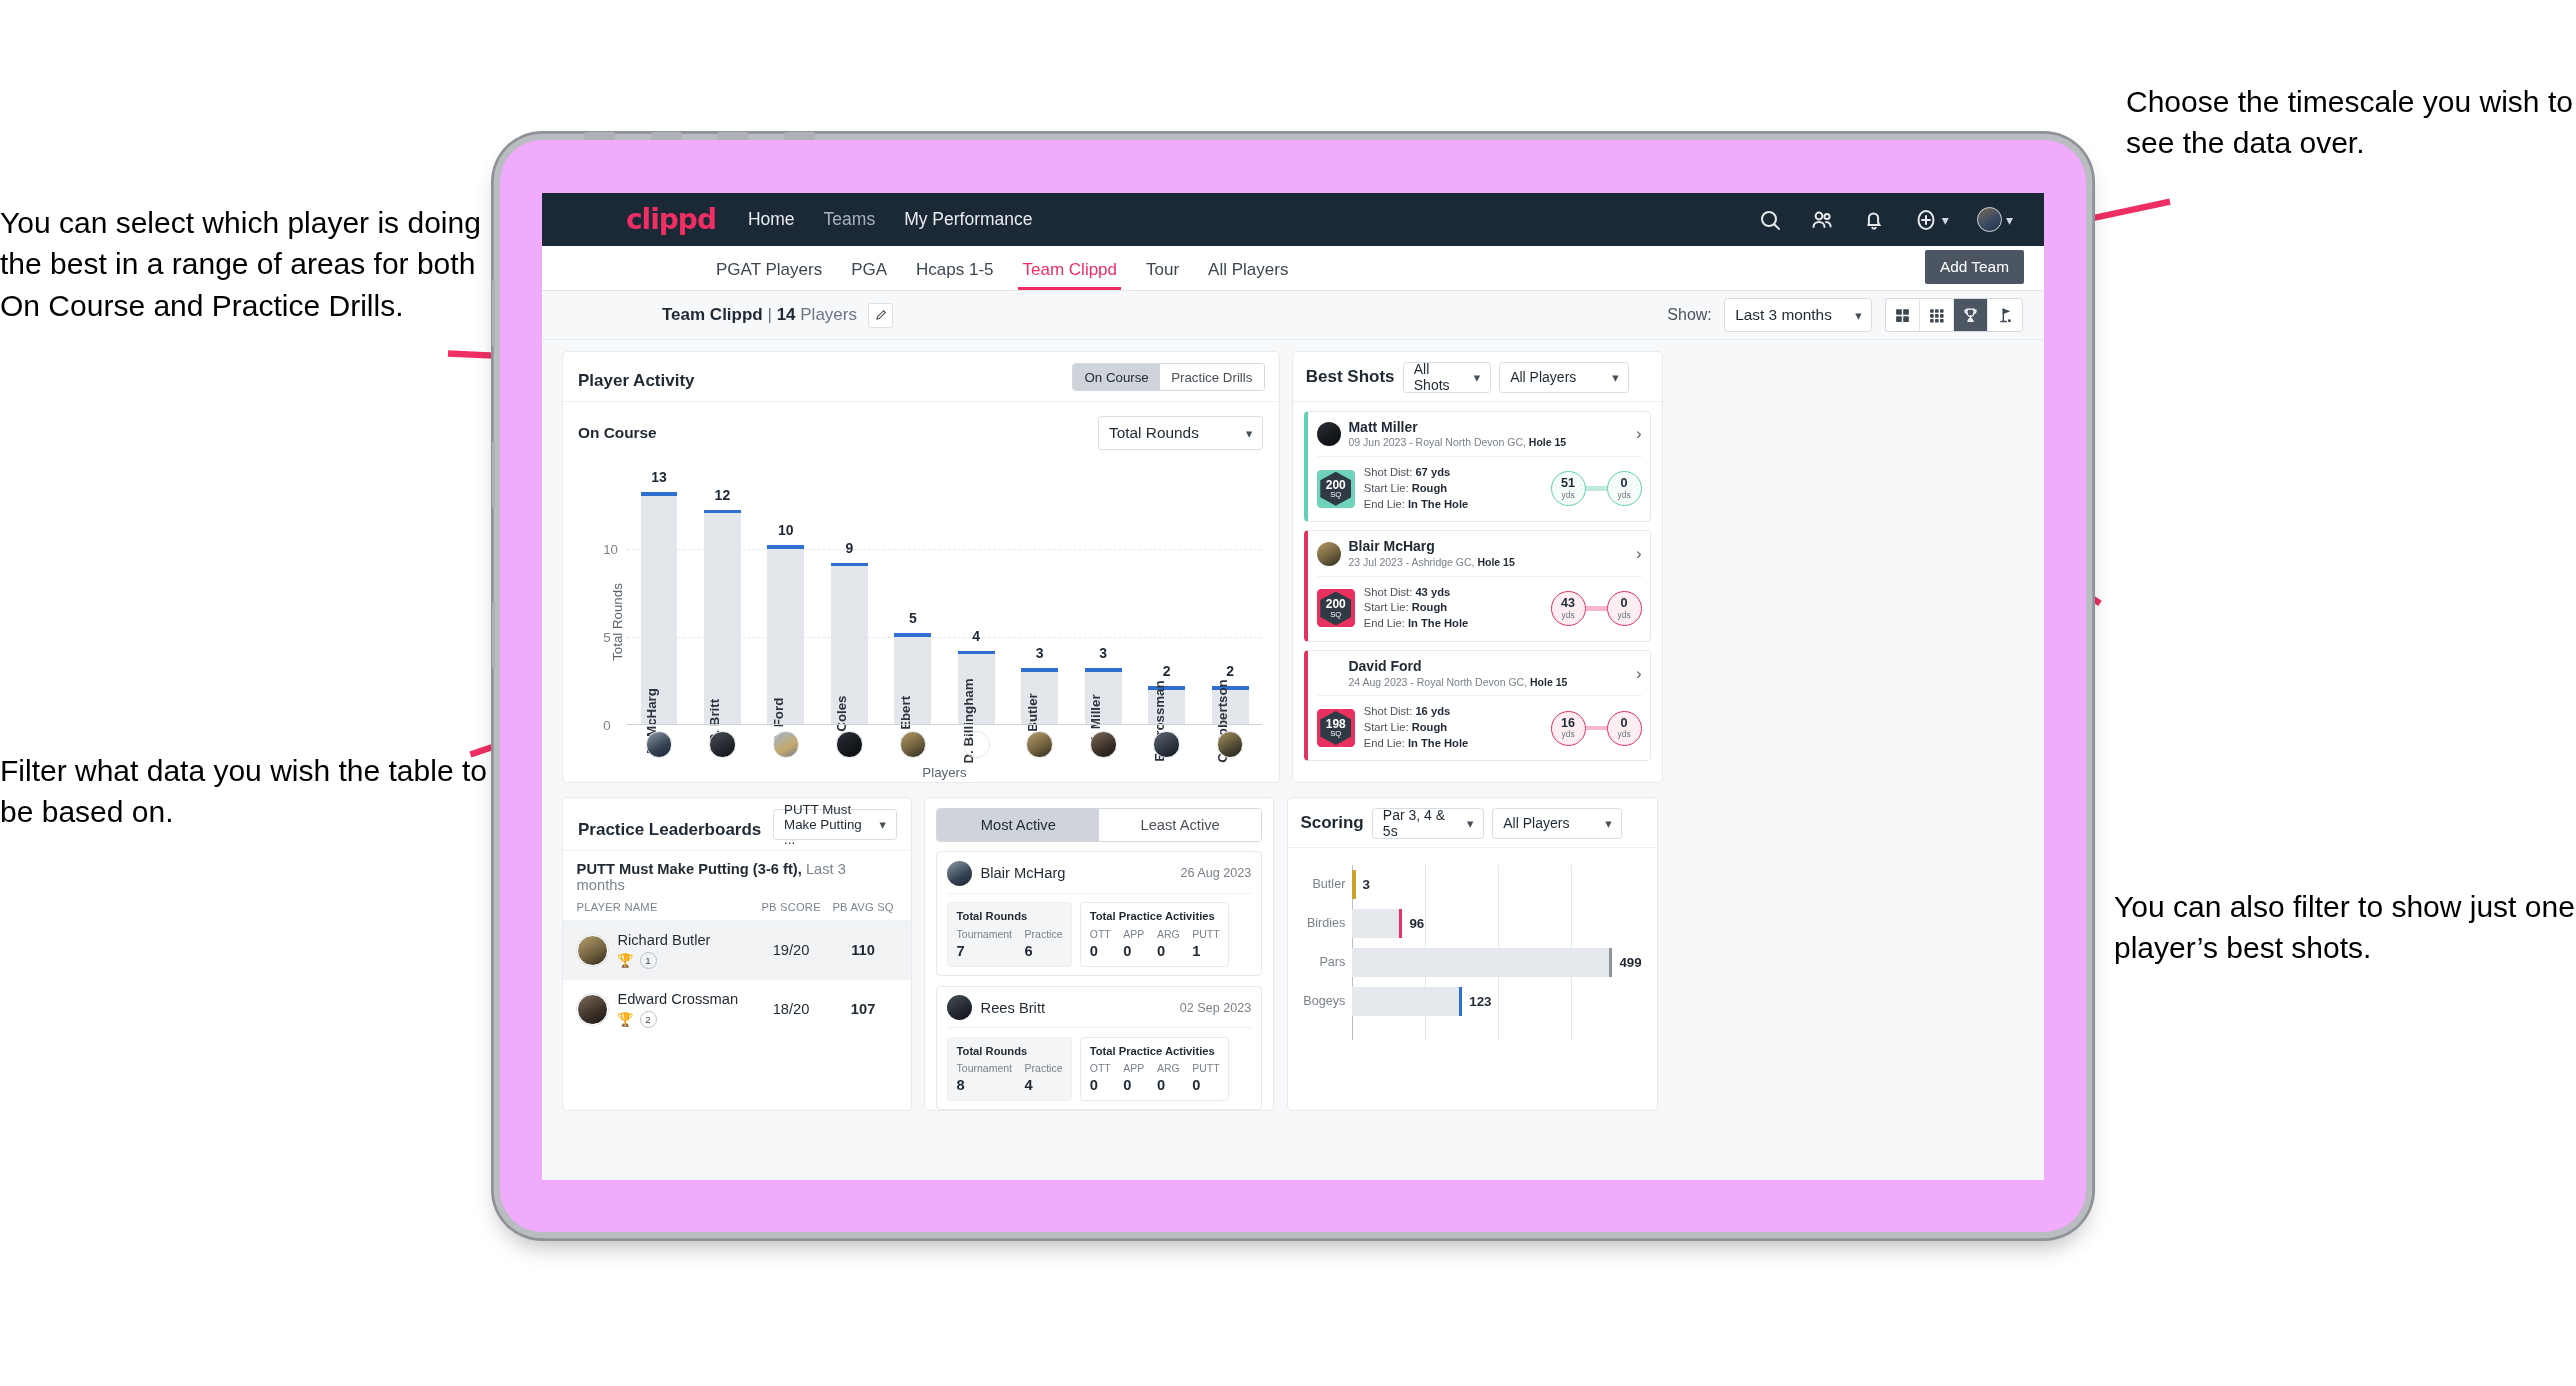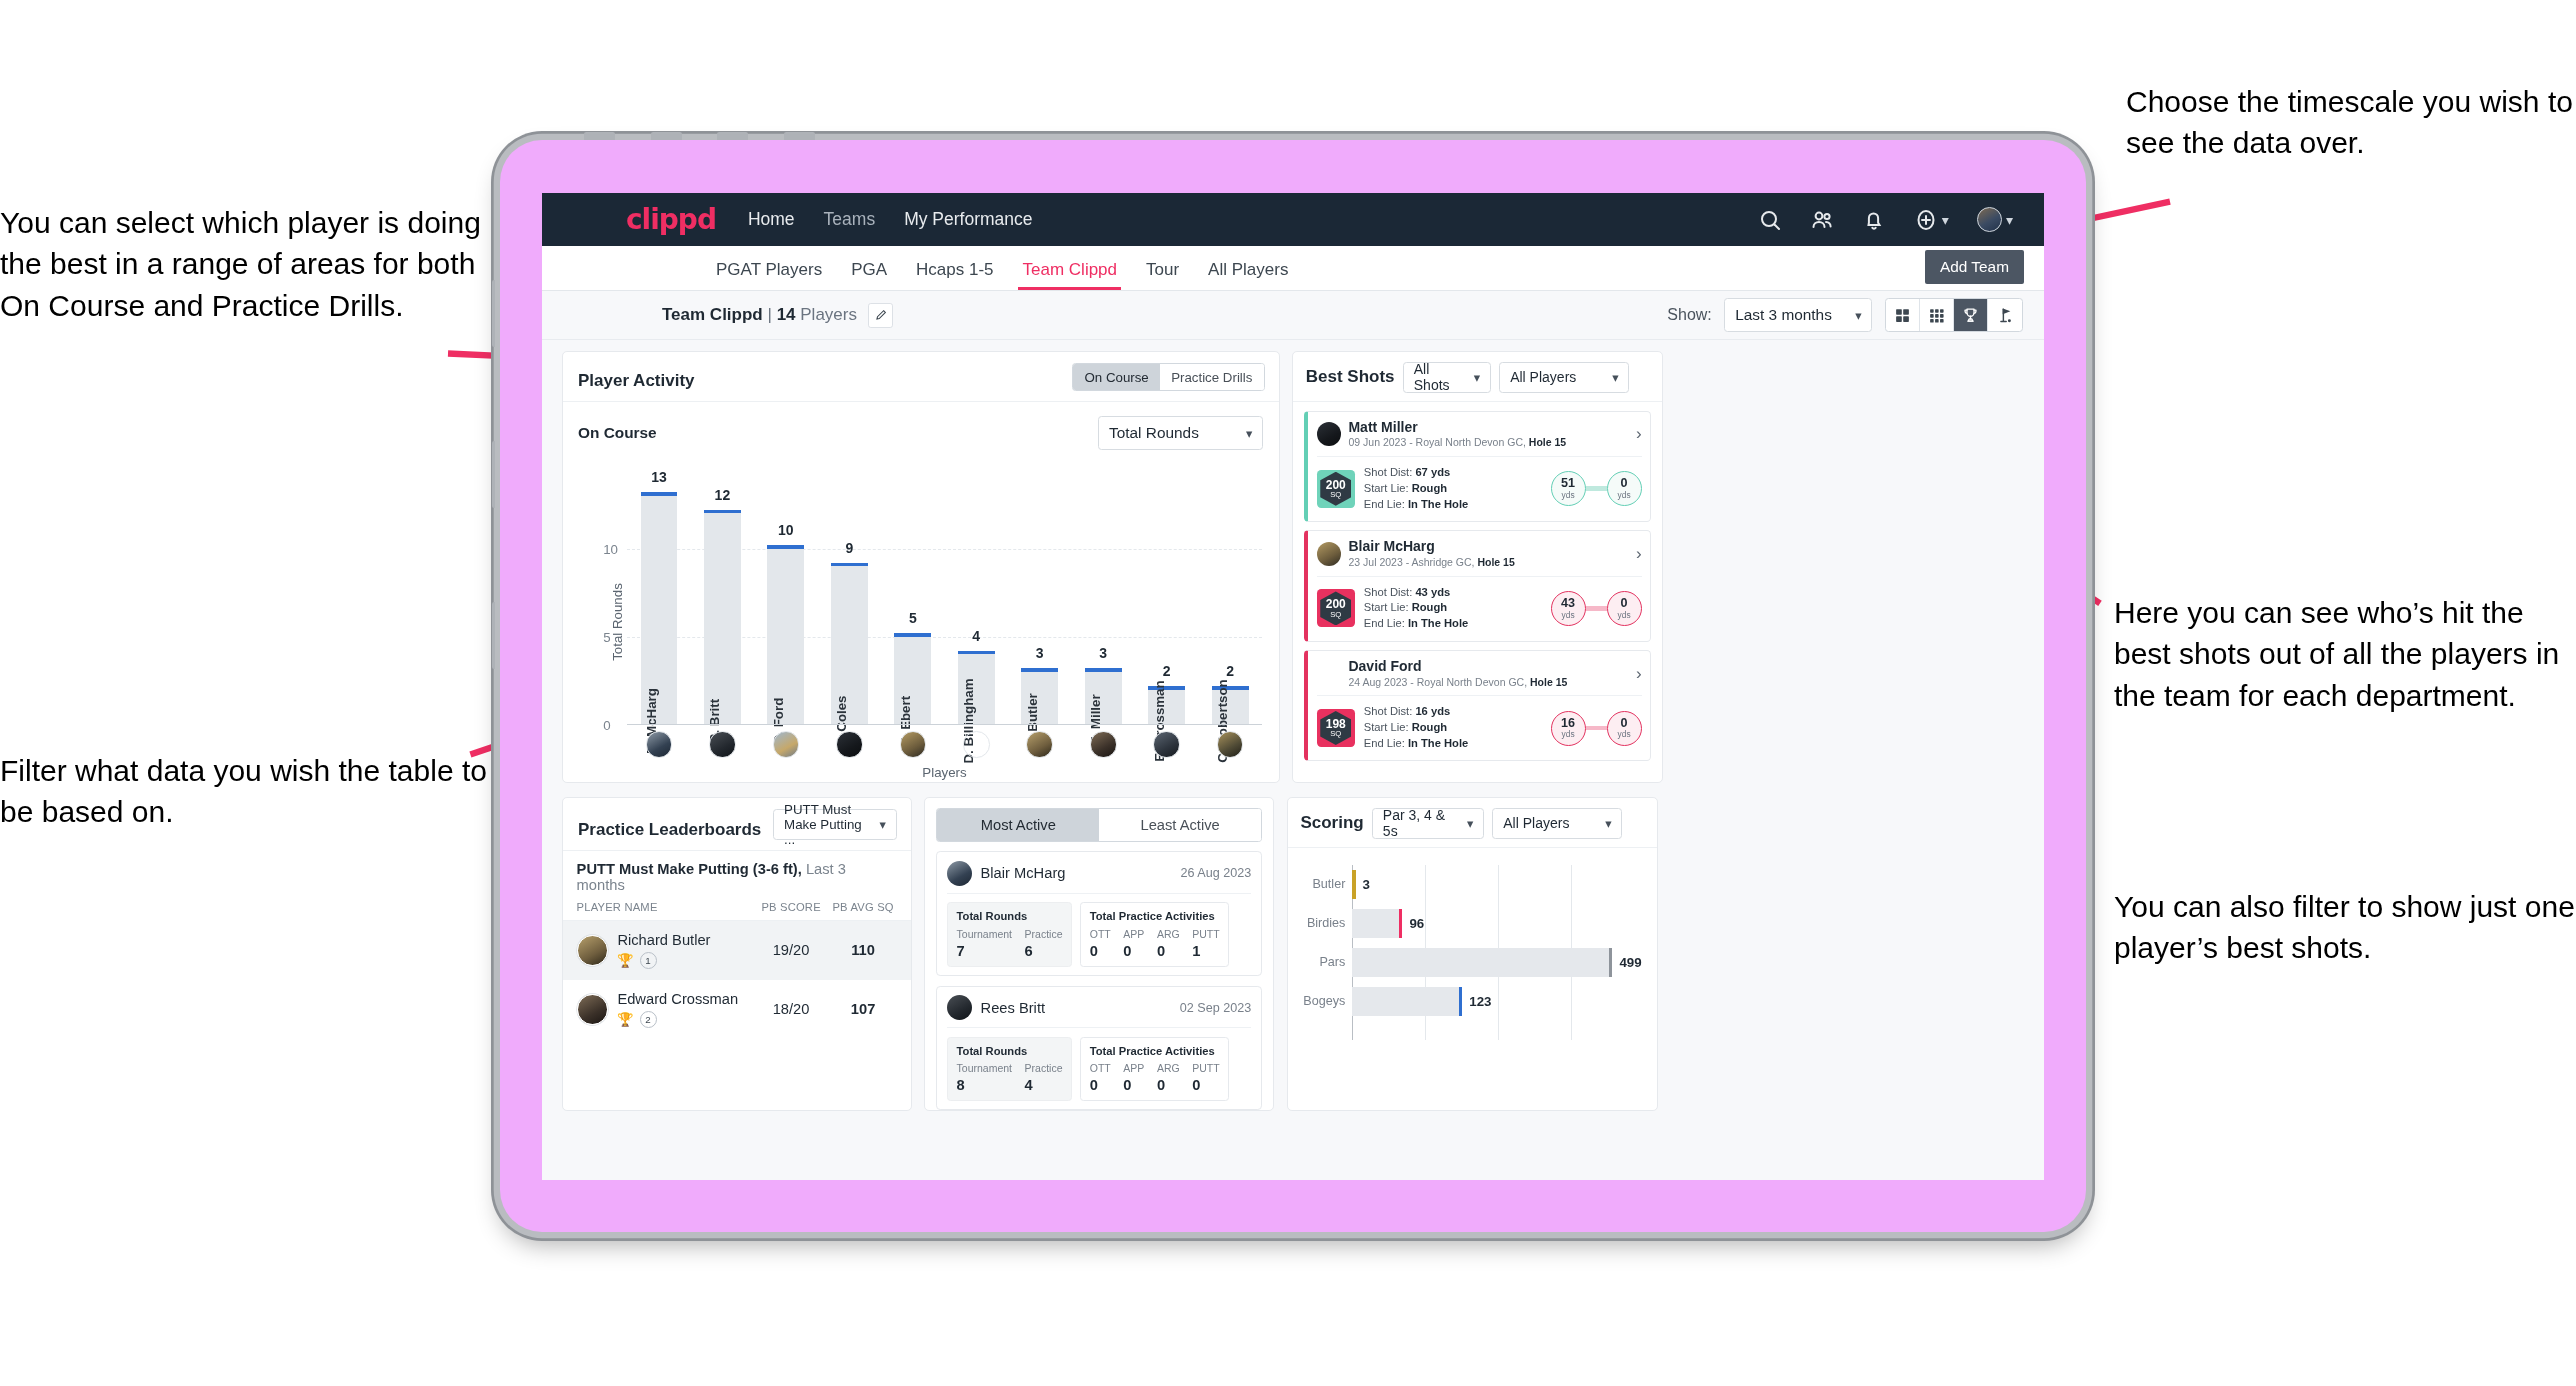--- a/index.html
+++ b/index.html
@@ -222,21 +222,20 @@
             font-weight:700; color:#1f2933; margin-left:7px; }
 </style>
 </head>
 <body>
 
 <div id="stage">
 
   <div class="anno" id="anno-left-top">You can select which player is doing the best in a range of areas for both On Course and Practice Drills.</div>
   <div class="anno" id="anno-left-bot">Filter what data you wish the table to be based on.</div>
   <div class="anno" id="anno-right-top">Choose the timescale you wish to see the data over.</div>
-  <div class="anno" id="anno-right-mid">Here you can see who’s hit the best shots out of all the players in the team for each department.</div>
   <div class="anno" id="anno-right-bot">You can also filter to show just one player’s best shots.</div>
 
   <svg class="arrow" style="left:0;top:0;width:2576px;height:1386px" viewBox="0 0 3680 1980" width="2576" height="1386">
     <defs>
       <marker id="ah" markerWidth="7" markerHeight="7" refX="4.2" refY="3.5" orient="auto">
         <path d="M0,0 L7,3.5 L0,7 L2.2,3.5 z" fill="#ef2e63"></path>
       </marker>
     </defs>
 
     <line x1="640" y1="505" x2="1860" y2="562" stroke="#ef2e63" stroke-width="9" marker-end="url(#ah)"></line>

